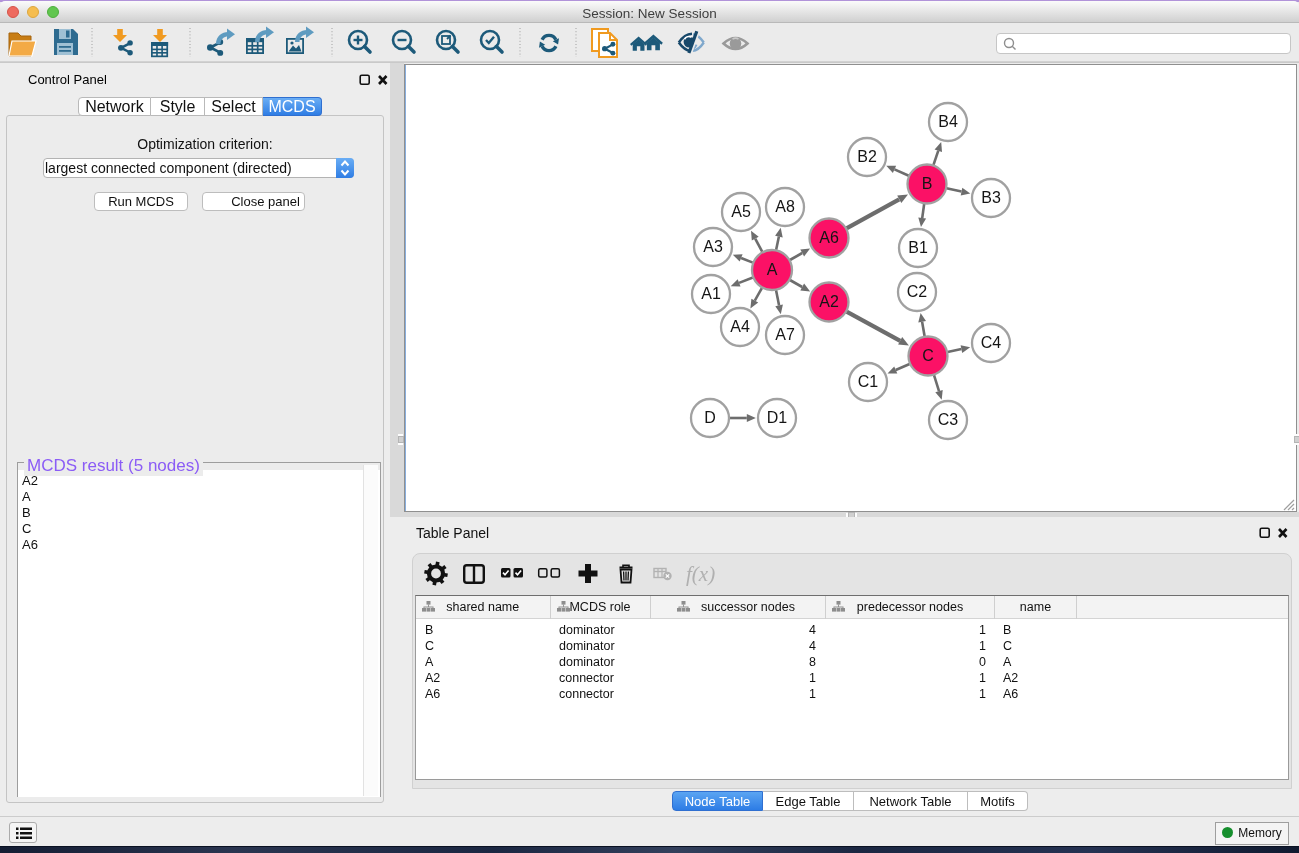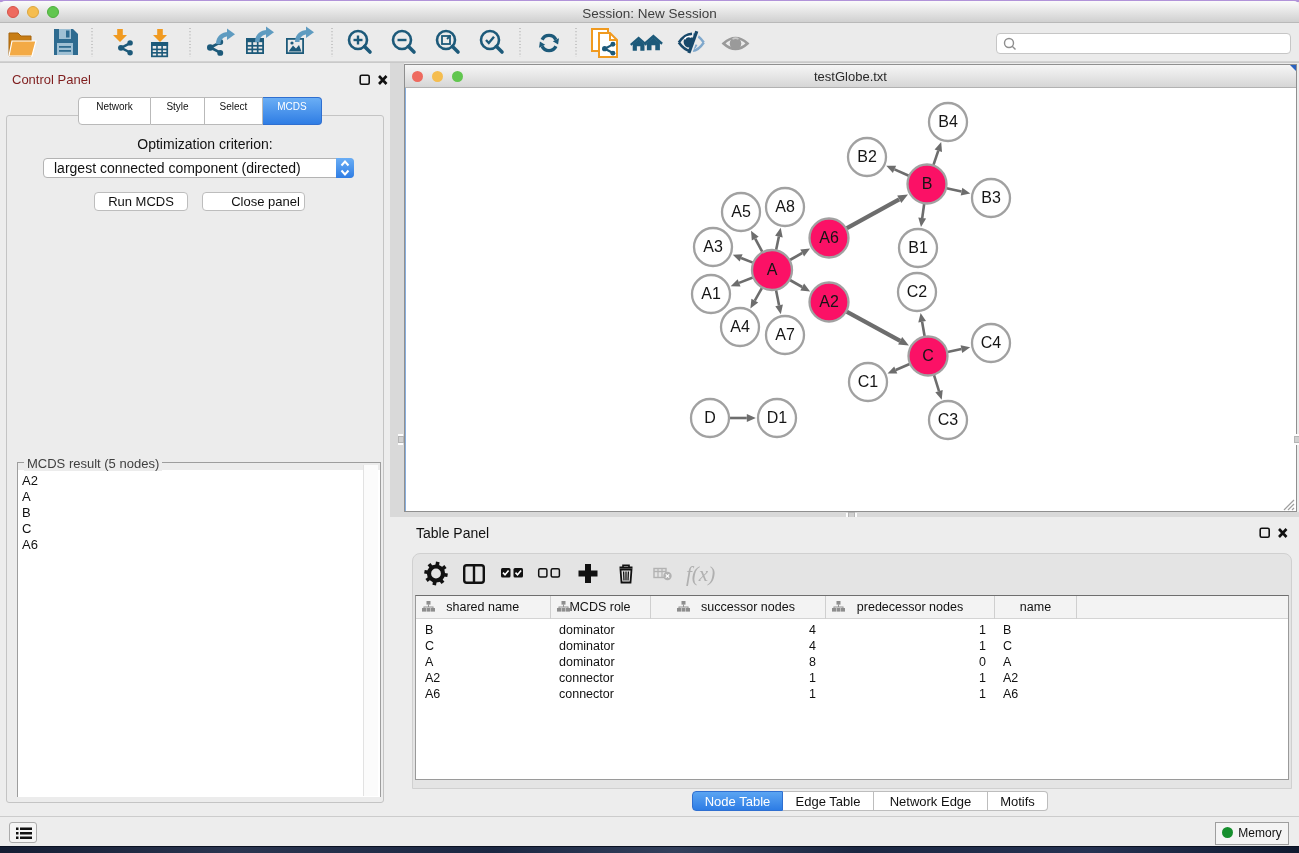--- a/index.html
+++ b/index.html
@@ -11,43 +11,43 @@
   border-radius:5px 5px 0 0; }
 .tl { position:absolute; top:5px; width:12px; height:12px; border-radius:50%; }
 #titletext { position:absolute; top:4.5px; width:100%; text-align:center; font-size:13.5px; color:#3e3e3e; }
 #toolbar { position:absolute; left:0; top:23px; width:1299px; height:39px; background:#ebebeb; border-bottom:1px solid #d2d2d2; }
 #searchbox { position:absolute; left:996px; top:10px; width:295px; height:21px; background:#fff;
   border:1px solid #c6c6c6; border-radius:4px; }
 #mainline { position:absolute; left:0; top:62px; width:1299px; height:1px; background:#c9c9c9; }
 
 
 #cpanel { position:absolute; left:0; top:63px; width:390px; height:753px; background:#ededed; }
-#cpanel-title { position:absolute; left:12px; top:9px; font-size:13px; color:#7f1d1d; }
+#cpanel-title { position:absolute; left:28px; top:9px; font-size:13px; color:#000000; }
 .wbtn { position:absolute; top:11px; }
 #cp-content { position:absolute; left:6px; top:52px; width:378px; height:688px;
   background:#ececec; border:1px solid #c4c4c4; border-radius:3px; }
 #tabs { position:absolute; left:78px; top:34px; height:19px; display:flex; }
-.tab { height:28px; background:#fff; border:1px solid #b9b9b9; border-left:none;
-  font-size:10px; color:#111; text-align:center; line-height:18px; }
+.tab { height:19px; background:#fff; border:1px solid #b9b9b9; border-left:none;
+  font-size:16px; color:#111; text-align:center; line-height:18px; }
 .tab.first { border-left:1px solid #b9b9b9; border-radius:4px 0 0 4px; }
 .tab.sel { background:linear-gradient(#6aaef5,#2f7de4); color:#fff; border-color:#2f6fd0;
   border-radius:0 4px 4px 0; }
 #optlabel { position:absolute; left:10px; top:73px; width:390px; text-align:center; font-size:14px; color:#111; }
 #dropdown { position:absolute; left:43px; top:95px; width:311px; height:20px; background:#fff;
   border:1px solid #b3b3b3; border-radius:4px; font-size:14px; color:#111; line-height:18px;
-  padding-left:10px; }
+  padding-left:1px; }
 #dd-step { position:absolute; right:-1px; top:-1px; width:18px; height:20px;
   background:linear-gradient(#6aaef5,#2f7de4); border-radius:0 4px 4px 0; }
 .btn { position:absolute; height:19px; background:#fff; border:1px solid #bdbdbd; border-radius:4px;
   font-size:13px; color:#111; text-align:center; line-height:17px; }
 #mcdsbox { position:absolute; left:17px; top:399px; width:364px; height:335px;
   border:1px solid #9d9d9d; }
 #mcdswhite { position:absolute; left:0; top:7px; width:362px; height:327px; background:#fff; }
-#mcdslegend { position:absolute; left:6px; top:-7px; background:#ececec; font-size:13px;
-  color:#404040; padding:0 3px; }
+#mcdslegend { position:absolute; left:6px; top:-7px; background:#ececec; font-size:17px;
+  color:#8b5cf6; padding:0 3px; }
 #mcdslist { position:absolute; left:0; top:10px; font-size:13px; color:#111; line-height:16px; padding-left:4px; }
 #mcdsscroll { position:absolute; right:2px; top:2px; width:15px; height:331px; background:#fbfbfb; border-left:1px solid #e2e2e2; }
 
 
 #gap-v { position:absolute; left:390px; top:63px; width:14px; height:753px; background:#d9d9d9; }
 #netwin { position:absolute; left:404px; top:64px; width:893px; height:448px;
   background:#fff; border:1px solid #8f8f8f; box-shadow:inset 1px 0 0 #88aedd; }
 #net-titlebar { position:absolute; left:0; top:0; width:891px; height:23px;
   background:linear-gradient(#f6f6f6,#d6d6d6); border-bottom:1px solid #b2b2b2; }
 #net-title { position:absolute; top:4px; width:100%; text-align:center; font-size:13px; color:#2a2a2a; }
@@ -58,21 +58,21 @@
 #tpanel { position:absolute; left:390px; top:517px; width:909px; height:299px; background:#ededed; }
 #tp-title { position:absolute; left:26px; top:8px; font-size:14px; color:#111; }
 #tp-box { position:absolute; left:22px; top:36px; width:880px; height:236px; background:#e4e4e4;
   border:1px solid #d0d0d0; border-radius:8px 8px 0 0; }
 #tp-table { position:absolute; left:25px; top:78px; width:874px; height:185px; background:#fff;
   border:1px solid #9a9a9a; border-top:1px solid #6e6e6e; }
 #tp-header { position:absolute; left:0; top:0; width:872px; height:23px; background:#f3f3f3;
   border-bottom:1px solid #d4d4d4; font-size:12.5px; color:#111; }
 .hcell { position:absolute; top:0; height:23px; border-right:1px solid #cfcfcf; text-align:center; line-height:23px; }
 .trow { position:absolute; font-size:12.5px; color:#111; height:16px; line-height:16px; }
-#tabs2 { position:absolute; left:282px; top:274px; height:20px; display:flex;margin-left:20px; }
+#tabs2 { position:absolute; left:282px; top:274px; height:20px; display:flex; }
 .tab2 { height:20px; background:#fff; border:1px solid #bdbdbd; border-left:none;
   font-size:13px; color:#111; text-align:center; line-height:19px; }
 .tab2.sel { background:linear-gradient(#5ba5f2,#2d7ce5); color:#fff; border:1px solid #2f6fd0;
   border-radius:4px 0 0 4px; }
 .tab2.last { border-radius:0 4px 4px 0; }
 
 
 #statusline { position:absolute; left:0; top:816px; width:1299px; height:1px; background:#cccccc; }
 #statusbar { position:absolute; left:0; top:817px; width:1299px; height:30px; background:#ededed; }
 #listbtn { position:absolute; left:9px; top:5px; width:28px; height:21px; background:#f5f5f5;
@@ -265,27 +265,20 @@
   <div id="mcdsbox">
     <div id="mcdswhite"></div>
     <div id="mcdslegend">MCDS result (5 nodes)</div>
     <div id="mcdsscroll"></div>
     <div id="mcdslist">A2<br>A<br>B<br>C<br>A6</div>
   </div>
 </div>
 
 <div id="gap-v"></div>
 <div id="netwin">
-  <div id="net-titlebar">
-    <div class="tl" style="left:7px; top:6px; width:11px; height:11px; background:#ee6a5f;"></div>
-    <div class="tl" style="left:27px; top:6px; width:11px; height:11px; background:#f5bd4f;"></div>
-    <div class="tl" style="left:47px; top:6px; width:11px; height:11px; background:#61c64f;"></div>
-    <div id="net-title">testGlobe.txt</div>
-    <div style="position:absolute; right:0; top:0; width:0; height:0; border-left:6px solid transparent; border-top:6px solid #2a62c0;"></div>
-  </div>
   <svg id="graph" width="891" height="423" font-family="Liberation Sans, sans-serif" font-size="16" fill="#151515">
 <line x1="357.3" y1="162.9" x2="350.2" y2="149.6" stroke="#6d6d6d" stroke-width="2.6"></line>
 <path d="M346.0 141.7L353.7 147.8L346.8 151.5Z" fill="#6d6d6d"></path>
 <line x1="371.1" y1="160.9" x2="373.9" y2="147.6" stroke="#6d6d6d" stroke-width="2.6"></line>
 <path d="M375.7 138.8L377.7 148.4L370.1 146.8Z" fill="#6d6d6d"></path>
 <line x1="347.9" y1="173.6" x2="336.1" y2="169.0" stroke="#6d6d6d" stroke-width="2.6"></line>
 <path d="M327.8 165.7L337.6 165.3L334.7 172.6Z" fill="#6d6d6d"></path>
 <line x1="347.9" y1="188.5" x2="334.1" y2="193.9" stroke="#6d6d6d" stroke-width="2.6"></line>
 <path d="M325.7 197.2L332.7 190.3L335.5 197.6Z" fill="#6d6d6d"></path>
 <line x1="357.0" y1="198.9" x2="349.8" y2="211.7" stroke="#6d6d6d" stroke-width="2.6"></line>
@@ -480,21 +473,21 @@
 <div class="trow" style="left:587px;top:74px;">A2</div>
 <div class="trow" style="left:9px;top:90px;">A6</div>
 <div class="trow" style="left:143px;top:90px;">connector</div>
 <div class="trow" style="left:255px;top:90px;width:145px;text-align:right;">1</div>
 <div class="trow" style="left:410px;top:90px;width:160px;text-align:right;">1</div>
 <div class="trow" style="left:587px;top:90px;">A6</div>
   </div>
   <div id="tabs2">
     <div class="tab2 sel" style="width:91px;">Node Table</div>
     <div class="tab2" style="width:91px;">Edge Table</div>
-    <div class="tab2" style="width:114px;">Network Edge</div>
+    <div class="tab2" style="width:114px;">Network Table</div>
     <div class="tab2 last" style="width:60px;">Motifs</div>
   </div>
 </div>
 
 <div id="statusline"></div>
 <div id="statusbar">
   <div id="listbtn">
       <svg width="26" height="19" style="position:absolute;left:1px;top:1px">
         <g fill="#111">
 <rect x="5" y="3.5" width="2.5" height="2.5"></rect>

